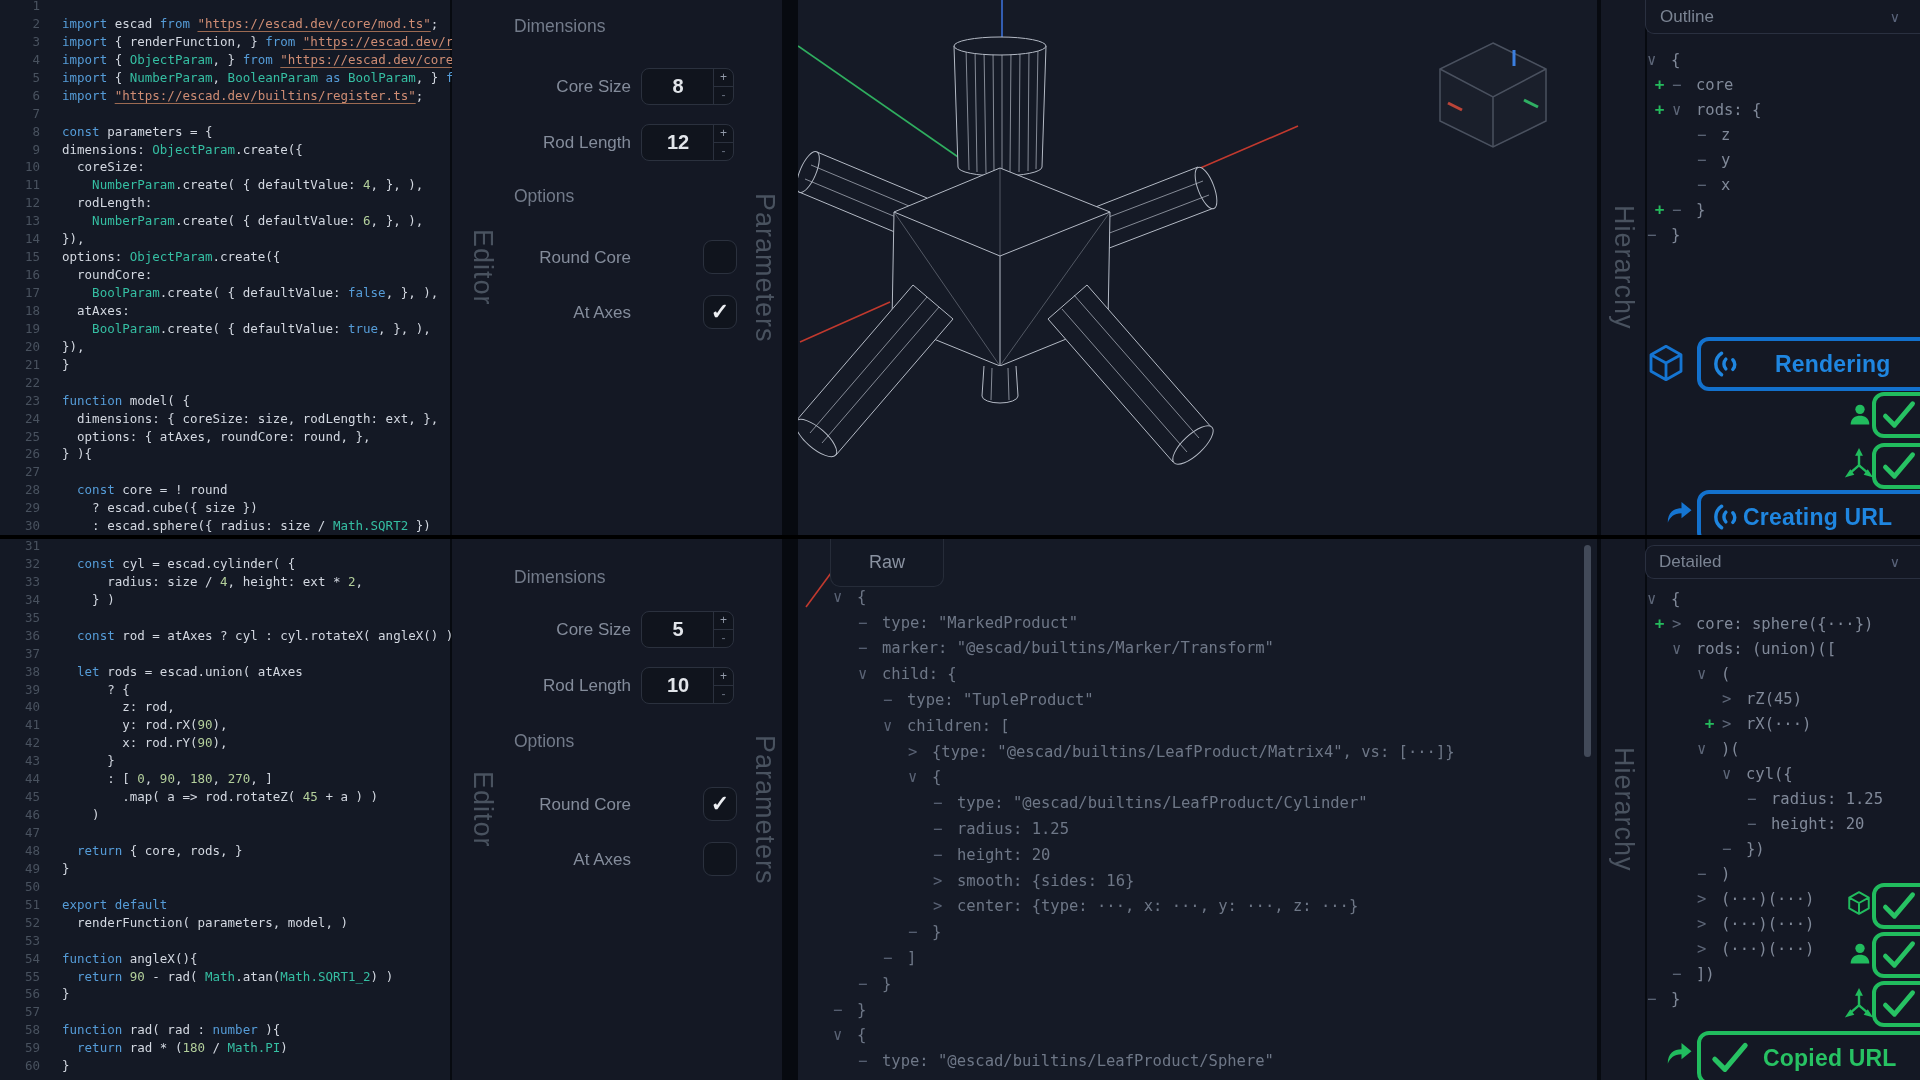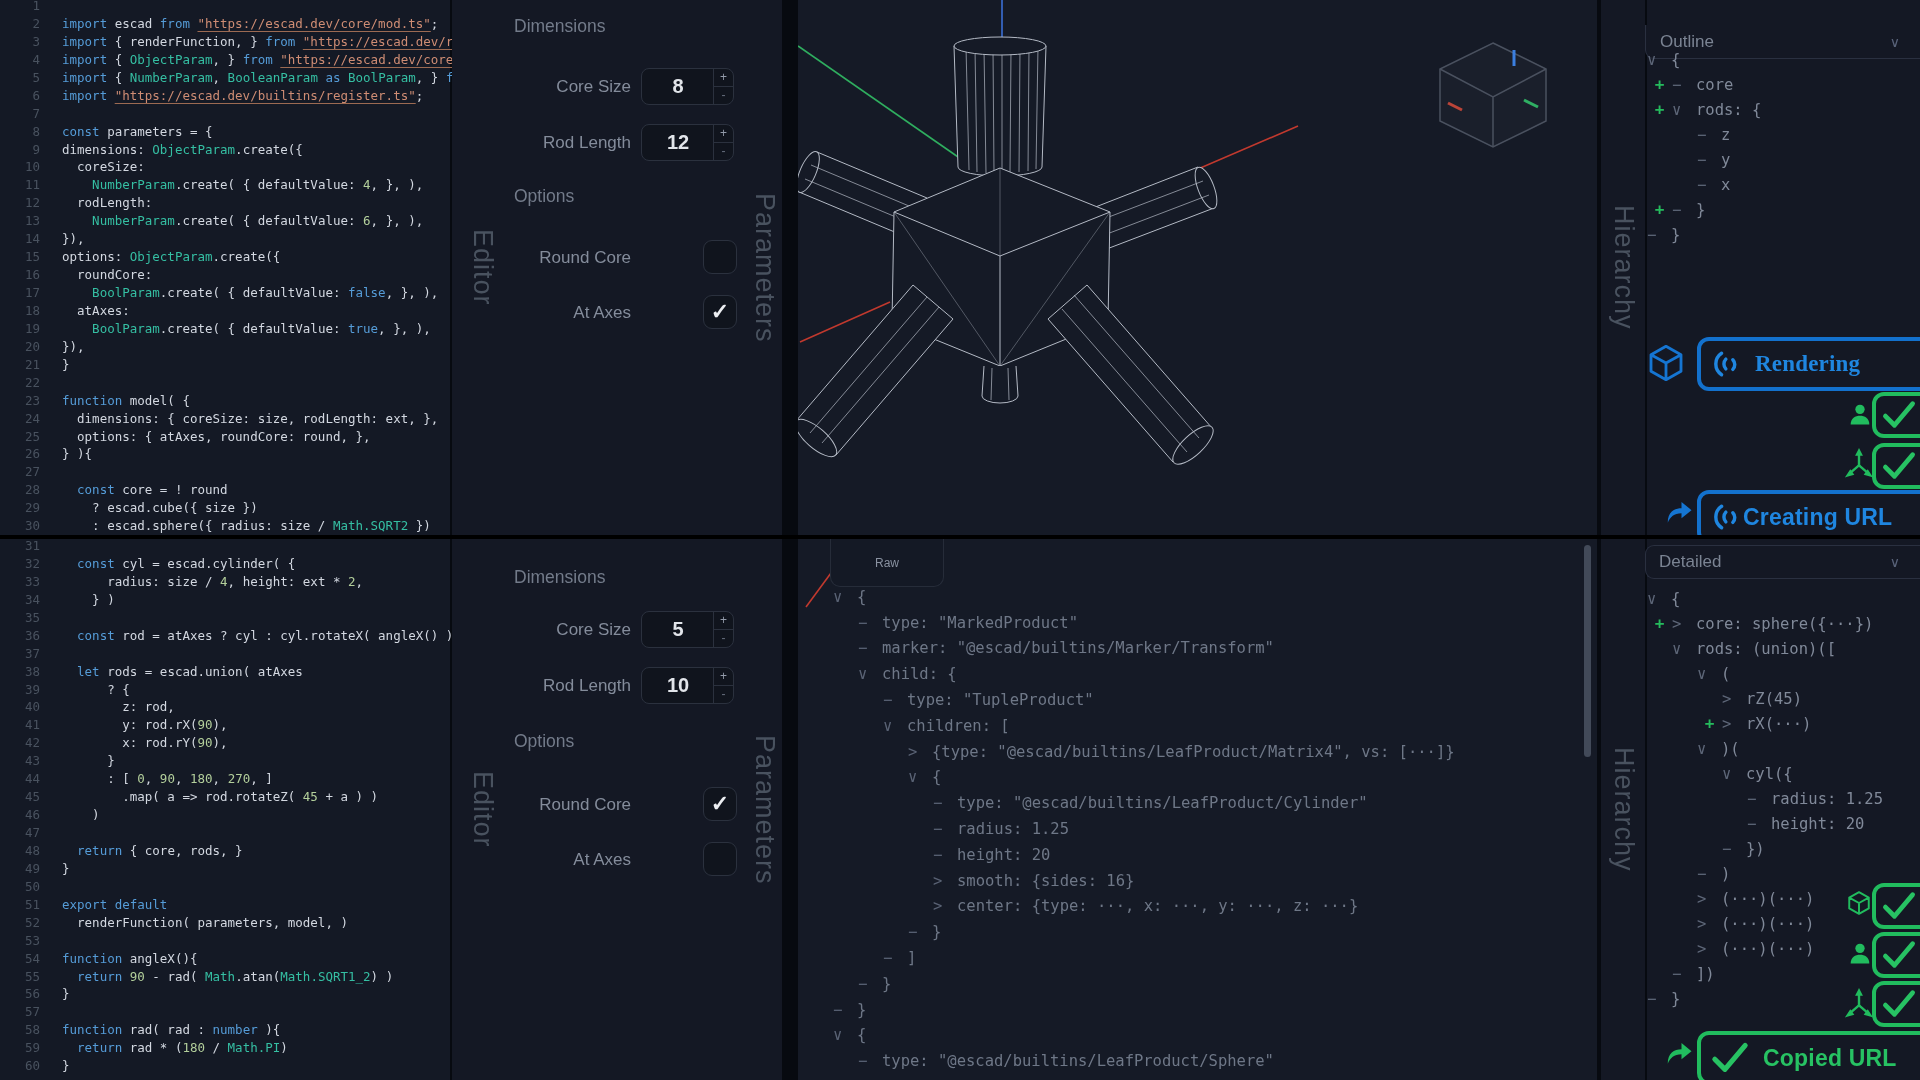--- a/index.html
+++ b/index.html
@@ -39,21 +39,21 @@
   .checkbox{position:absolute;left:203px;width:34px;height:34px;background:#10141d;border:1.5px solid #2b313e;
     border-radius:9px;box-sizing:border-box;display:flex;align-items:center;justify-content:center;
     color:#eceef2;font-size:22px;font-weight:bold;}
   
   .vtabs{position:absolute;left:2px;top:0;width:289px;height:43px;background:#151a25;
     border:1px solid #262c39;border-top:none;border-radius:0 0 12px 12px;display:flex;box-sizing:border-box;}
   .vtab{flex:1;display:flex;align-items:center;justify-content:center;color:#8a92a1;font-size:17.5px;}
   .vtab + .vtab{border-left:1px solid #262c39;}
   .rawtab{position:absolute;left:32px;top:0;width:114px;height:48px;background:#141925;
     border:1px solid #262c39;border-top:none;border-radius:0 0 10px 10px;display:flex;align-items:center;
-    justify-content:center;color:#8a92a1;font-size:12px;box-sizing:border-box;}
+    justify-content:center;color:#8a92a1;font-size:18px;box-sizing:border-box;}
   
   .hsel{position:absolute;left:-2px;right:0;height:34px;background:#141824;border:1px solid #2a3040;
     border-right:none;color:#7b8493;font-size:17px;display:flex;align-items:center;padding-left:14px;box-sizing:border-box;}
   .hsel .chev{position:absolute;right:20px;color:#59637a;font-size:14px;}
   .tree{position:absolute;font-family:"DejaVu Sans Mono",monospace;font-size:15.5px;}
   .trow{height:25px;display:flex;align-items:center;}
   .raw-tree .trow{height:25.8px;}
   .tg{flex:none;width:25px;height:100%;position:relative;display:flex;align-items:center;justify-content:center;
     color:#25bb5d;font-weight:bold;font-size:16px;}
   .tg::before{content:"";position:absolute;left:9px;top:-1px;bottom:-1px;border-left:1px solid #2d3442;z-index:-1;}
@@ -212,21 +212,21 @@
         <line x1="650" y1="103" x2="664" y2="110" stroke="#bb4438" stroke-width="3"></line>
         <line x1="726" y1="100" x2="740" y2="107" stroke="#2faf63" stroke-width="3"></line>
       </g>
     </svg>
   </div>
 
   <div class="pane hier-strip">
     <span class="vlabel">Hierarchy</span>
   </div>
   <div class="pane hier-pane">
-    <div class="hsel" style="top:0;border-top:none;border-radius:0 0 0 9px;margin-top:25px;">
+    <div class="hsel" style="top:0;border-top:none;border-radius:0 0 0 9px;">
       <span>Outline</span>
       <span class="chev">∨</span>
     </div>
     <div class="tree" style="left:0;top:47px;right:0;">
         <div class="trow">
           <span class="tm">∨</span>
           <span class="tt">{</span>
         </div>
         <div class="trow">
           <span class="tg">+</span>
@@ -272,21 +272,21 @@
     <path d="M12,2 L21,7 L21,17 L12,22 L3,17 L3,7 Z M3,7 L12,12 L21,7 M12,12 L12,22" fill="none" stroke="#1575d2" stroke-width="1.7" stroke-linejoin="round"></path>
   </svg>
   <div class="badge b-blue" style="left:1697px;top:337px;width:240px;height:54px;padding-left:12px;">
     <svg width="30" height="30" viewBox="0 0 28 28">
       <g fill="none" stroke="#1f86e0" stroke-width="3.2" stroke-linecap="round">
         <path d="M8,4 A12,12 0 0 0 8,24"></path>
         <path d="M12,9.5 A6.5,6.5 0 0 0 12,18.5"></path>
         <path d="M18.5,10 A6.5,6.5 0 0 1 18.5,19"></path>
       </g>
     </svg>
-    <span class="btext blue" style="margin-left:12px;font-family:Liberation Serif, serif;">Rendering</span>
+    <span class="btext blue" style="margin-left:32px;">Rendering</span>
   </div>
   <svg class="oicon" style="left:1846px;top:400px;" width="28" height="28" viewBox="0 0 24 24">
     <circle cx="12" cy="8" r="4" fill="#21bc5e"></circle>
       <path d="M4,21 C4,15.5 8,13.5 12,13.5 C16,13.5 20,15.5 20,21 Z" fill="#21bc5e"></path>
   </svg>
   <div class="badge b-green" style="left:1872px;top:392px;width:62px;height:46px;">
     <svg style="margin-left:6px;" width="34" height="34" viewBox="0 0 30 30">
       <polyline points="3,16 11,24 27,5" fill="none" stroke="#27c263" stroke-width="4.2" stroke-linecap="round" stroke-linejoin="round"></polyline>
     </svg>
   </div>

